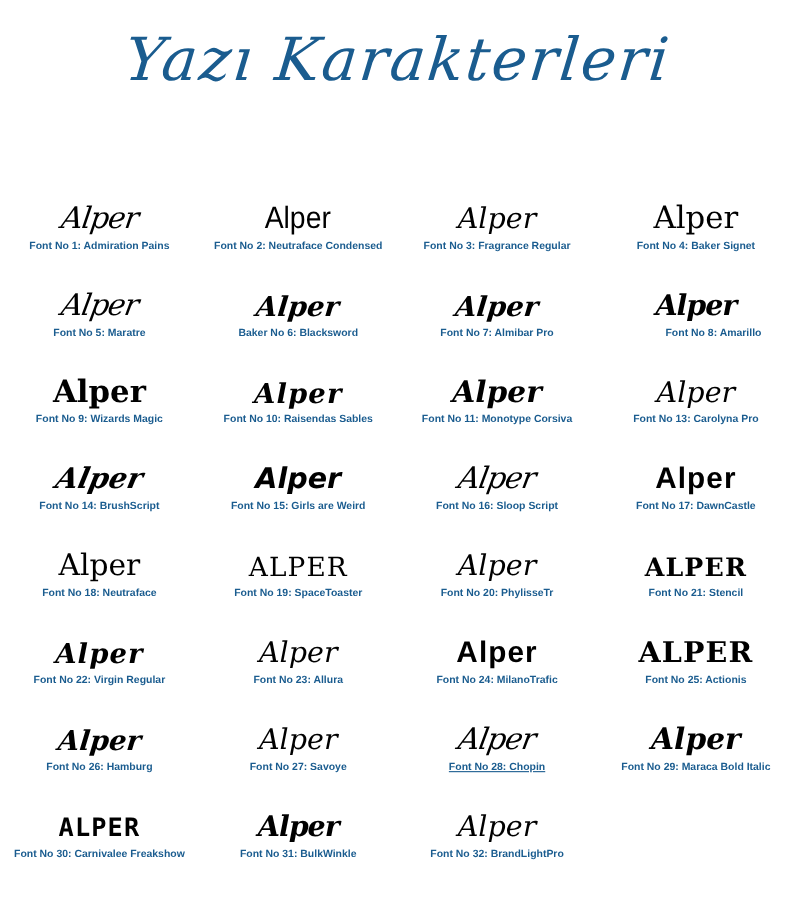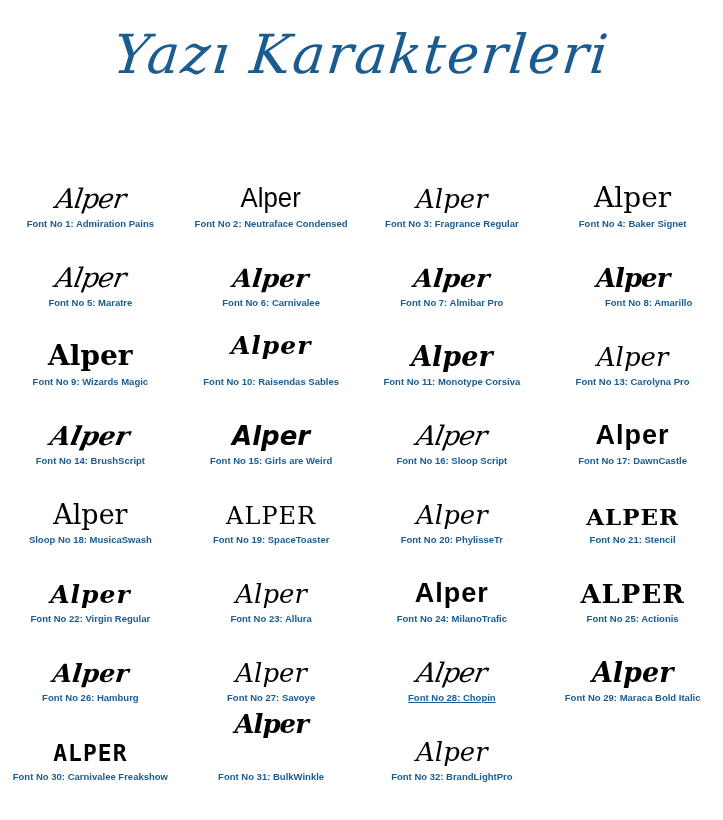--- a/index.html
+++ b/index.html
@@ -211,37 +211,37 @@
       <div class="cell">
         <div class="sample s-serif" style="color: rgb(0, 0, 0);">Alper</div>
         <div class="caption" style="color: rgb(26, 92, 143);">Font No 4: Baker Signet</div>
       </div>
       <div class="cell">
         <div class="sample s-script-orn" style="color: rgb(0, 0, 0);">Alper</div>
         <div class="caption" style="color: rgb(26, 92, 143);">Font No 5:  Maratre</div>
       </div>
       <div class="cell">
         <div class="sample s-script-bold" style="color: rgb(0, 0, 0);">Alper</div>
-        <div class="caption" style="color: rgb(26, 92, 143);">Font No 6:  Carnivalee</div>
+        <div class="caption" style="color: rgb(26, 92, 143);">Baker No 6:  Blacksword</div>
       </div>
       <div class="cell">
         <div class="sample s-script-bold" style="color: rgb(0, 0, 0);">Alper</div>
         <div class="caption" style="color: rgb(26, 92, 143);">Font No 7:  Almibar Pro</div>
       </div>
       <div class="cell">
         <div class="sample s-script-heavy" style="color: rgb(0, 0, 0);">Alper</div>
         <div class="caption" style="color: rgb(26, 92, 143); padding-left: 32px;">Font No 8:  Amarillo</div>
       </div>
       <div class="cell">
         <div class="sample s-blackletter" style="color: rgb(0, 0, 0);">Alper</div>
         <div class="caption" style="color: rgb(26, 92, 143);">Font No 9:  Wizards Magic</div>
       </div>
       <div class="cell">
         <div class="sample s-decorative" style="color: rgb(0, 0, 0);">Alper</div>
-        <div class="caption" style="color: rgb(26, 92, 143); margin-top: 12px;">Font No 10:  Raisendas Sables</div>
+        <div class="caption" style="color: rgb(26, 92, 143);">Font No 10:  Raisendas Sables</div>
       </div>
       <div class="cell">
         <div class="sample s-serif-italic-b" style="color: rgb(0, 0, 0);">Alper</div>
         <div class="caption" style="color: rgb(26, 92, 143);">Font No 11:  Monotype Corsiva</div>
       </div>
       <div class="cell">
         <div class="sample s-script-light" style="color: rgb(0, 0, 0);">Alper</div>
         <div class="caption" style="color: rgb(26, 92, 143);">Font No 13:  Carolyna Pro</div>
       </div>
       <div class="cell">
@@ -255,21 +255,21 @@
       <div class="cell">
         <div class="sample s-script-orn" style="color: rgb(0, 0, 0);">Alper</div>
         <div class="caption" style="color: rgb(26, 92, 143);">Font No 16:  Sloop Script</div>
       </div>
       <div class="cell">
         <div class="sample s-sans-bold" style="color: rgb(0, 0, 0);">Alper</div>
         <div class="caption" style="color: rgb(26, 92, 143);">Font No 17:  DawnCastle</div>
       </div>
       <div class="cell">
         <div class="sample s-serif-swash" style="color: rgb(0, 0, 0);">Alper</div>
-        <div class="caption" style="color: rgb(26, 92, 143);">Sloop No 18:  MusicaSwash</div>
+        <div class="caption" style="color: rgb(26, 92, 143);">Font No 18:  Neutraface</div>
       </div>
       <div class="cell">
         <div class="sample s-caps-thin" style="color: rgb(0, 0, 0);">ALPER</div>
         <div class="caption" style="color: rgb(26, 92, 143);">Font No 19: SpaceToaster</div>
       </div>
       <div class="cell">
         <div class="sample s-serif-italic" style="color: rgb(0, 0, 0);">Alper</div>
         <div class="caption" style="color: rgb(26, 92, 143);">Font No 20:  PhylisseTr</div>
       </div>
       <div class="cell">
@@ -307,21 +307,21 @@
       <div class="cell">
         <div class="sample s-serif-italic-b" style="color: rgb(0, 0, 0);">Alper</div>
         <div class="caption" style="color: rgb(26, 92, 143);">Font No 29: Maraca Bold Italic</div>
       </div>
       <div class="cell">
         <div class="sample s-mono-bold" style="color: rgb(0, 0, 0);">ALPER</div>
         <div class="caption" style="color: rgb(26, 92, 143);">Font No 30: Carnivalee Freakshow</div>
       </div>
       <div class="cell">
         <div class="sample s-script-heavy" style="color: rgb(0, 0, 0);">Alper</div>
-        <div class="caption" style="color: rgb(26, 92, 143); margin-top: 28px;">Font No 31: BulkWinkle</div>
+        <div class="caption" style="color: rgb(26, 92, 143);">Font No 31: BulkWinkle</div>
       </div>
       <div class="cell">
         <div class="sample s-serif-italic" style="color: rgb(0, 0, 0);">Alper</div>
         <div class="caption" style="color: rgb(26, 92, 143);">Font No 32: BrandLightPro</div>
       </div>
     </div>
 
 </div>
 
 </body></html>

